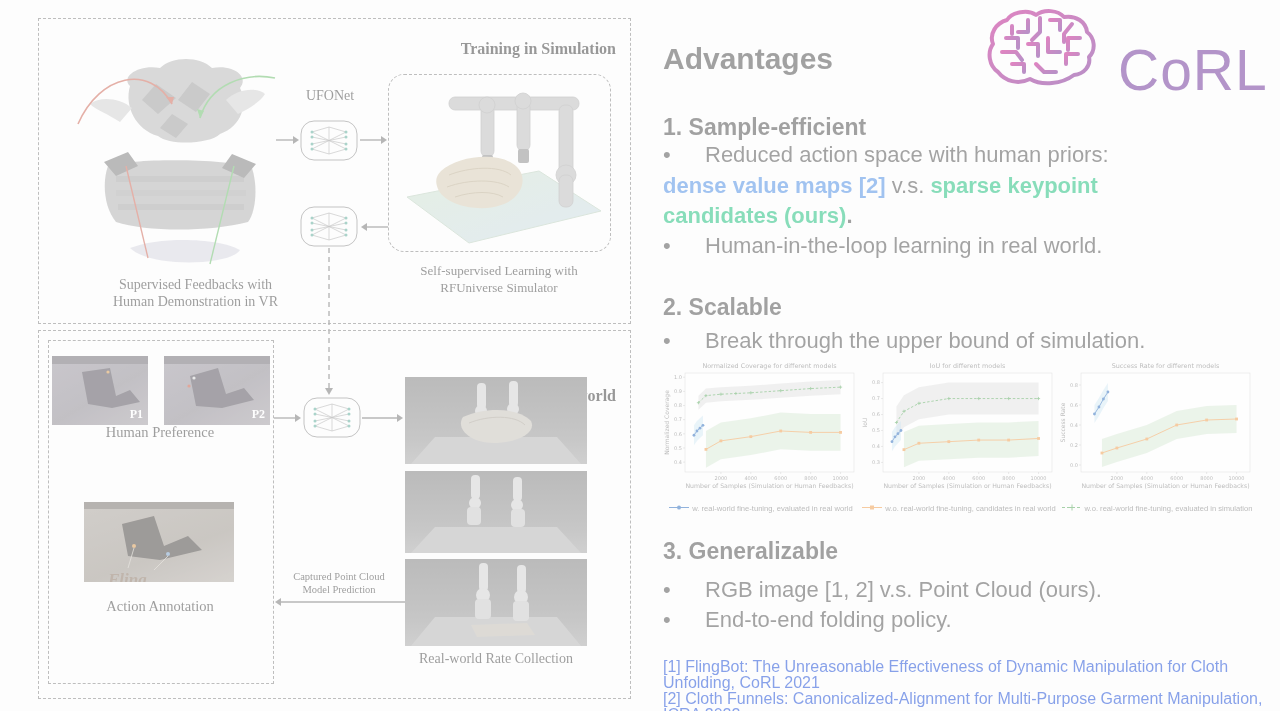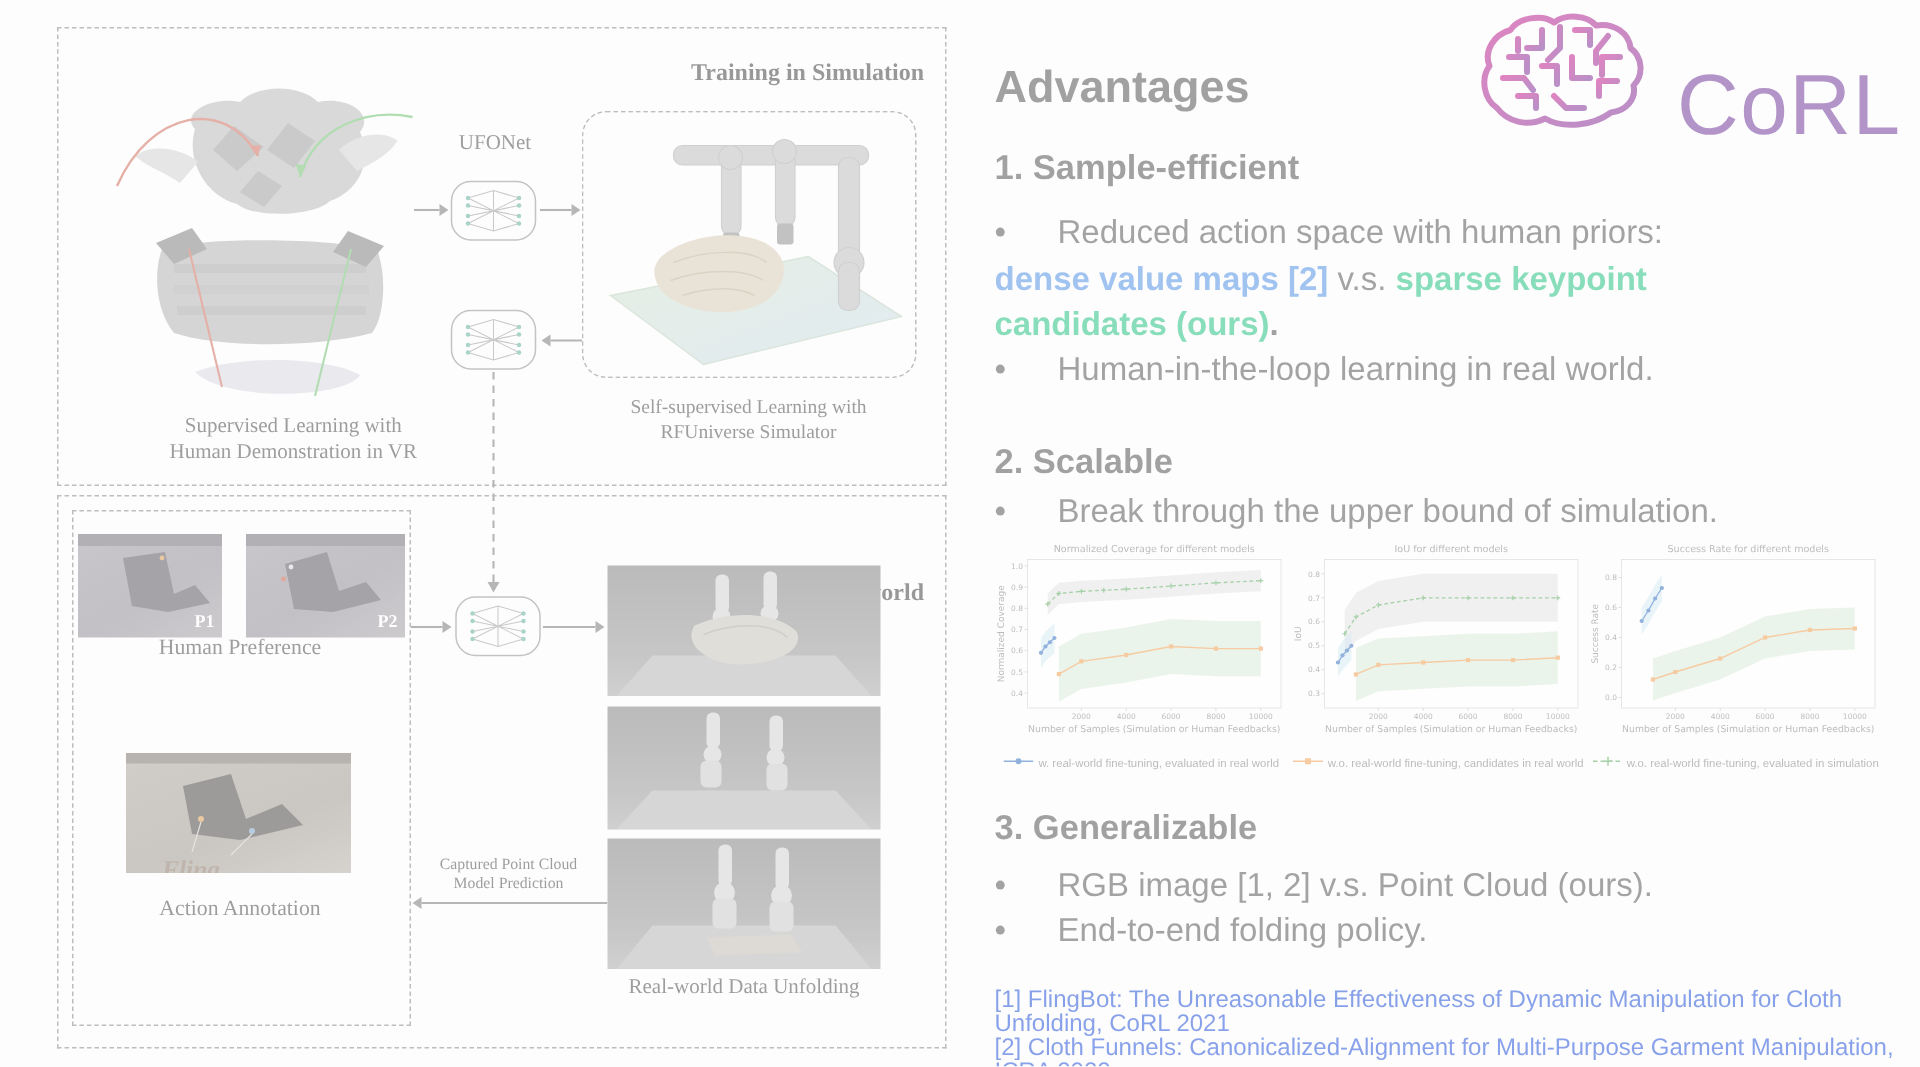--- a/index.html
+++ b/index.html
@@ -58,21 +58,21 @@
     <path d="M44,136 l24,-10 10,14 -22,10 Z" fill="#7d7d7d"></path>
     <path d="M196,138 l-24,-10 -10,14 22,10 Z" fill="#7d7d7d"></path>
 
     <path d="M70,222 C100,210 160,212 180,224 C170,240 90,242 70,222 Z" fill="#d8d8e2"></path>
 
     <path d="M66,140 L88,232" fill="none" stroke="#cf6a5a" stroke-width="1.4"></path>
     <path d="M174,140 L150,238" fill="none" stroke="#6fbf6f" stroke-width="1.4"></path>
   </svg>
 
   <div class="abs serif caption" style="left:78px;top:276px;width:235px;">
-    <div>Supervised Learning with</div>
+    <div>Supervised Feedbacks with</div>
     <div>Human Demonstration in VR</div>
   </div>
 
   <div class="abs serif" style="left:300px;top:88px;width:60px;text-align:center;font-size:14px;">UFONet</div>
 
   <svg class="nn" style="left:300px;top:120px;" viewBox="0 0 58 41">
     <rect x="1" y="1" width="56" height="39" rx="13" fill="none" stroke="#8f8f8f" stroke-width="1"></rect>
     <g stroke="#9a9a9a" stroke-width=".7" fill="none">
       <path d="M12,12 L29,7 L46,12 M12,29 L29,34 L46,29 M12,12 L46,29 M12,29 L46,12 M12,17 L46,24 M12,24 L46,17 M29,7 L29,34"></path>
     </g>
@@ -268,21 +268,21 @@
       <circle cx="78" cy="36" r="7"></circle>
             <circle cx="116" cy="38" r="7"></circle>
           </g>
       <g fill="#c9c9c9">
             <rect x="70" y="40" width="16" height="20" rx="4"></rect>
             <rect x="108" y="42" width="16" height="20" rx="4"></rect>
           </g>
       <polygon points="66,66 122,64 130,76 72,78" fill="#c0bcb2"></polygon>
     </svg>
   </div>
-  <div class="abs serif caption" style="left:400px;top:650px;width:192px;font-size:14px;">Real-world Data Unfolding</div>
+  <div class="abs serif caption" style="left:400px;top:650px;width:192px;font-size:14px;">Real-world Rate Collection</div>
 
   <div class="abs h1" style="left:663px;top:42px;">Advantages</div>
 
   <svg class="abs" style="left:984px;top:8px;" width="120" height="84" viewBox="0 0 120 84">
     <defs>
       <linearGradient id="brainGrad" x1="0" y1="0" x2="1" y2="1">
         <stop offset="0" stop-color="#c2188c"></stop>
             <stop offset="1" stop-color="#7c2d96"></stop>
       </linearGradient>
     </defs>
@@ -298,21 +298,21 @@
       <path d="M44,36 h10 v12"></path>
       <path d="M64,30 v14 h12"></path>
       <path d="M94,46 h-12 v10"></path>
       <path d="M28,56 h12 v8"></path>
       <path d="M52,56 l8,8 h12"></path>
       <path d="M68,56 v-8"></path>
     </g>
   </svg>
   <div class="abs logo-text" style="left:1118px;top:18px;">CoRL</div>
 
-  <div class="abs h2" style="left:663px;top:98px;">1. Sample-efficient</div>
+  <div class="abs h2" style="left:663px;top:114px;">1. Sample-efficient</div>
   <div class="abs body-row" style="left:663px;top:142px;width:600px;">
     <span class="b">•</span>
     <span>Reduced action space with human priors:</span>
   </div>
   <div class="abs colored" style="left:663px;top:173px;white-space:nowrap;">
     <span class="blue">dense value maps [2]</span><span class="plain"> v.s. </span><span class="green">sparse keypoint</span>
   </div>
   <div class="abs colored" style="left:663px;top:203px;white-space:nowrap;">
     <span class="green">candidates (ours)</span><span class="gray-bold">.</span>
   </div>

